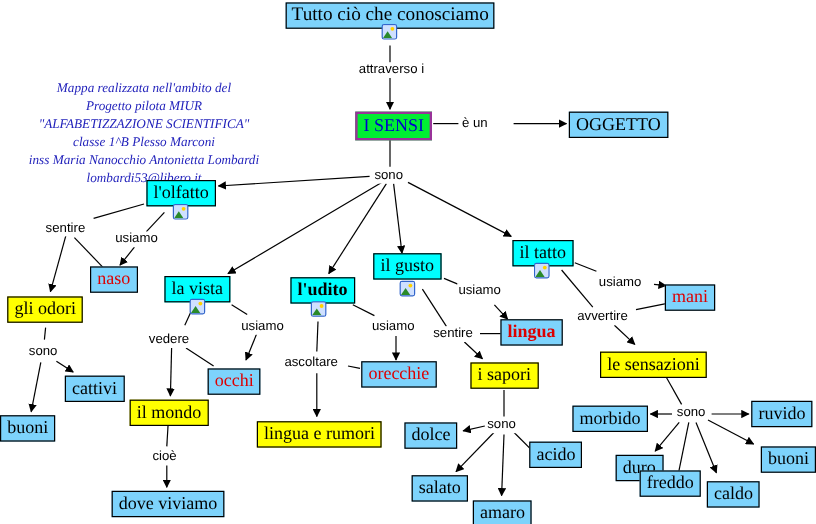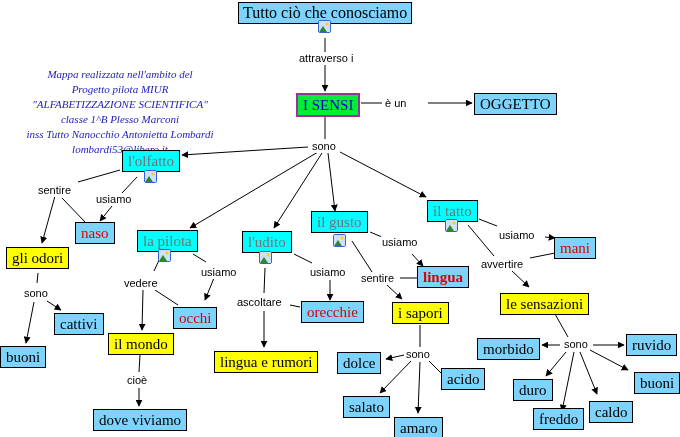--- a/index.html
+++ b/index.html
@@ -1,21 +1,21 @@
 <!DOCTYPE html>
 <html><head>
 <meta charset="utf-8">
 <style>
   html, body { margin:0; padding:0; background:#fff; }
   #canvas { position:relative; width:680px; height:437px; background:#fff; overflow:hidden; }
   svg#links { position:absolute; left:0; top:0; width:680px; height:437px; }
   .node { position:absolute; box-sizing:border-box; border:1px solid #000; background:#7dd3fc;
           font-family:"Liberation Serif", serif; font-size:15px; line-height:18px;
           padding:1px 5px; white-space:nowrap; color:#000; }
-  .node.cyan { background:#00ffff; color:#737373; }
+  .node.cyan { background:#00ffff; color:#000000; }
   .node.yellow { background:#ffff00; color:#000; }
   .node.green { background:#00ee33; color:#0000cc; border:2px solid #993399; font-size:15px; }
   .node.red { color:#dd0000; }
   .lbl { position:absolute; font-family:"Liberation Sans", sans-serif; font-size:11px; line-height:13px;
          color:#000; background:#fff; padding:0 1px; white-space:nowrap; }
   .credit { position:absolute; left:10px; top:26px; width:220px; text-align:center;
             font-family:"Liberation Serif", serif; font-style:italic; font-size:11px; line-height:15px; color:#2222bb;margin-top:41px; }
   .imgicon { position:absolute; width:13px; height:13px; box-sizing:border-box; border:1px solid #3366cc;
              border-radius:2px; background:#dde8ff; overflow:hidden; }
   .imgicon svg { width:11px; height:11px; display:block; }
@@ -97,21 +97,21 @@
       <line x1="580" y1="352" x2="597" y2="394" marker-end="url(#arr)"></line>
       <line x1="590" y1="350" x2="628" y2="370" marker-end="url(#arr)"></line>
     </g>
   </svg>
 
   <div class="credit">
     <div>Mappa realizzata nell'ambito del</div>
     <div>Progetto pilota MIUR</div>
     <div>"ALFABETIZZAZIONE SCIENTIFICA"</div>
     <div>classe 1^B Plesso Marconi</div>
-    <div>inss Tutto Nanocchio  Antonietta Lombardi</div>
+    <div>inss Maria Nanocchio  Antonietta Lombardi</div>
     <div>lombardi53@libero.it</div>
   </div>
 
   <div class="node" style="left:238px;top:2px;font-size:16px;padding:1px 4px;">Tutto ciò che conosciamo</div>
   <div class="imgicon" style="left:318px;top:20px;">
       <svg viewBox="0 0 11 11">
         <rect width="11" height="11" fill="#cfe0ff"></rect>
         <circle cx="8" cy="3" r="1.6" fill="#ffd200"></circle>
         <path d="M0,11 L4,5 L8,11 z" fill="#2a8a2a"></path>
       </svg>
@@ -122,30 +122,30 @@
 
   <div class="node cyan" style="left:122px;top:150px;">l'olfatto</div>
   <div class="imgicon" style="left:144px;top:170px;">
       <svg viewBox="0 0 11 11">
         <rect width="11" height="11" fill="#cfe0ff"></rect>
         <circle cx="8" cy="3" r="1.6" fill="#ffd200"></circle>
         <path d="M0,11 L4,5 L8,11 z" fill="#2a8a2a"></path>
       </svg>
     </div>
 
-  <div class="node cyan" style="left:137px;top:230px;">la pilota</div>
+  <div class="node cyan" style="left:137px;top:230px;">la vista</div>
   <div class="imgicon" style="left:158px;top:249px;">
       <svg viewBox="0 0 11 11">
         <rect width="11" height="11" fill="#cfe0ff"></rect>
         <circle cx="8" cy="3" r="1.6" fill="#ffd200"></circle>
         <path d="M0,11 L4,5 L8,11 z" fill="#2a8a2a"></path>
       </svg>
     </div>
 
-  <div class="node cyan" style="left:242px;top:231px;">l'udito</div>
+  <div class="node cyan" style="left:242px;top:231px;font-weight:bold;">l'udito</div>
   <div class="imgicon" style="left:259px;top:251px;">
       <svg viewBox="0 0 11 11">
         <rect width="11" height="11" fill="#cfe0ff"></rect>
         <circle cx="8" cy="3" r="1.6" fill="#ffd200"></circle>
         <path d="M0,11 L4,5 L8,11 z" fill="#2a8a2a"></path>
       </svg>
     </div>
 
   <div class="node cyan" style="left:311px;top:211px;">il gusto</div>
   <div class="imgicon" style="left:333px;top:234px;">
@@ -184,21 +184,21 @@
   <div class="node" style="left:394px;top:417px;">amaro</div>
   <div class="node" style="left:441px;top:368px;">acido</div>
 
   <div class="node red" style="left:554px;top:237px;">mani</div>
   <div class="node yellow" style="left:500px;top:293px;">le sensazioni</div>
   <div class="node" style="left:477px;top:338px;">morbido</div>
   <div class="node" style="left:626px;top:334px;">ruvido</div>
   <div class="node" style="left:513px;top:379px;">duro</div>
   <div class="node" style="left:634px;top:372px;">buoni</div>
   <div class="node" style="left:589px;top:401px;text-align:center;">caldo</div>
-  <div class="node" style="left:533px;top:408px;">freddo</div>
+  <div class="node" style="left:533px;top:392px;">freddo</div>
 
   <div class="lbl" style="left:298px;top:52px;">attraverso i</div>
   <div class="lbl" style="left:384px;top:97px;">è un</div>
   <div class="lbl" style="left:311px;top:140px;">sono</div>
   <div class="lbl" style="left:37px;top:184px;">sentire</div>
   <div class="lbl" style="left:95px;top:193px;">usiamo</div>
   <div class="lbl" style="left:23px;top:287px;">sono</div>
   <div class="lbl" style="left:123px;top:277px;">vedere</div>
   <div class="lbl" style="left:200px;top:266px;">usiamo</div>
   <div class="lbl" style="left:126px;top:374px;">cioè</div>

